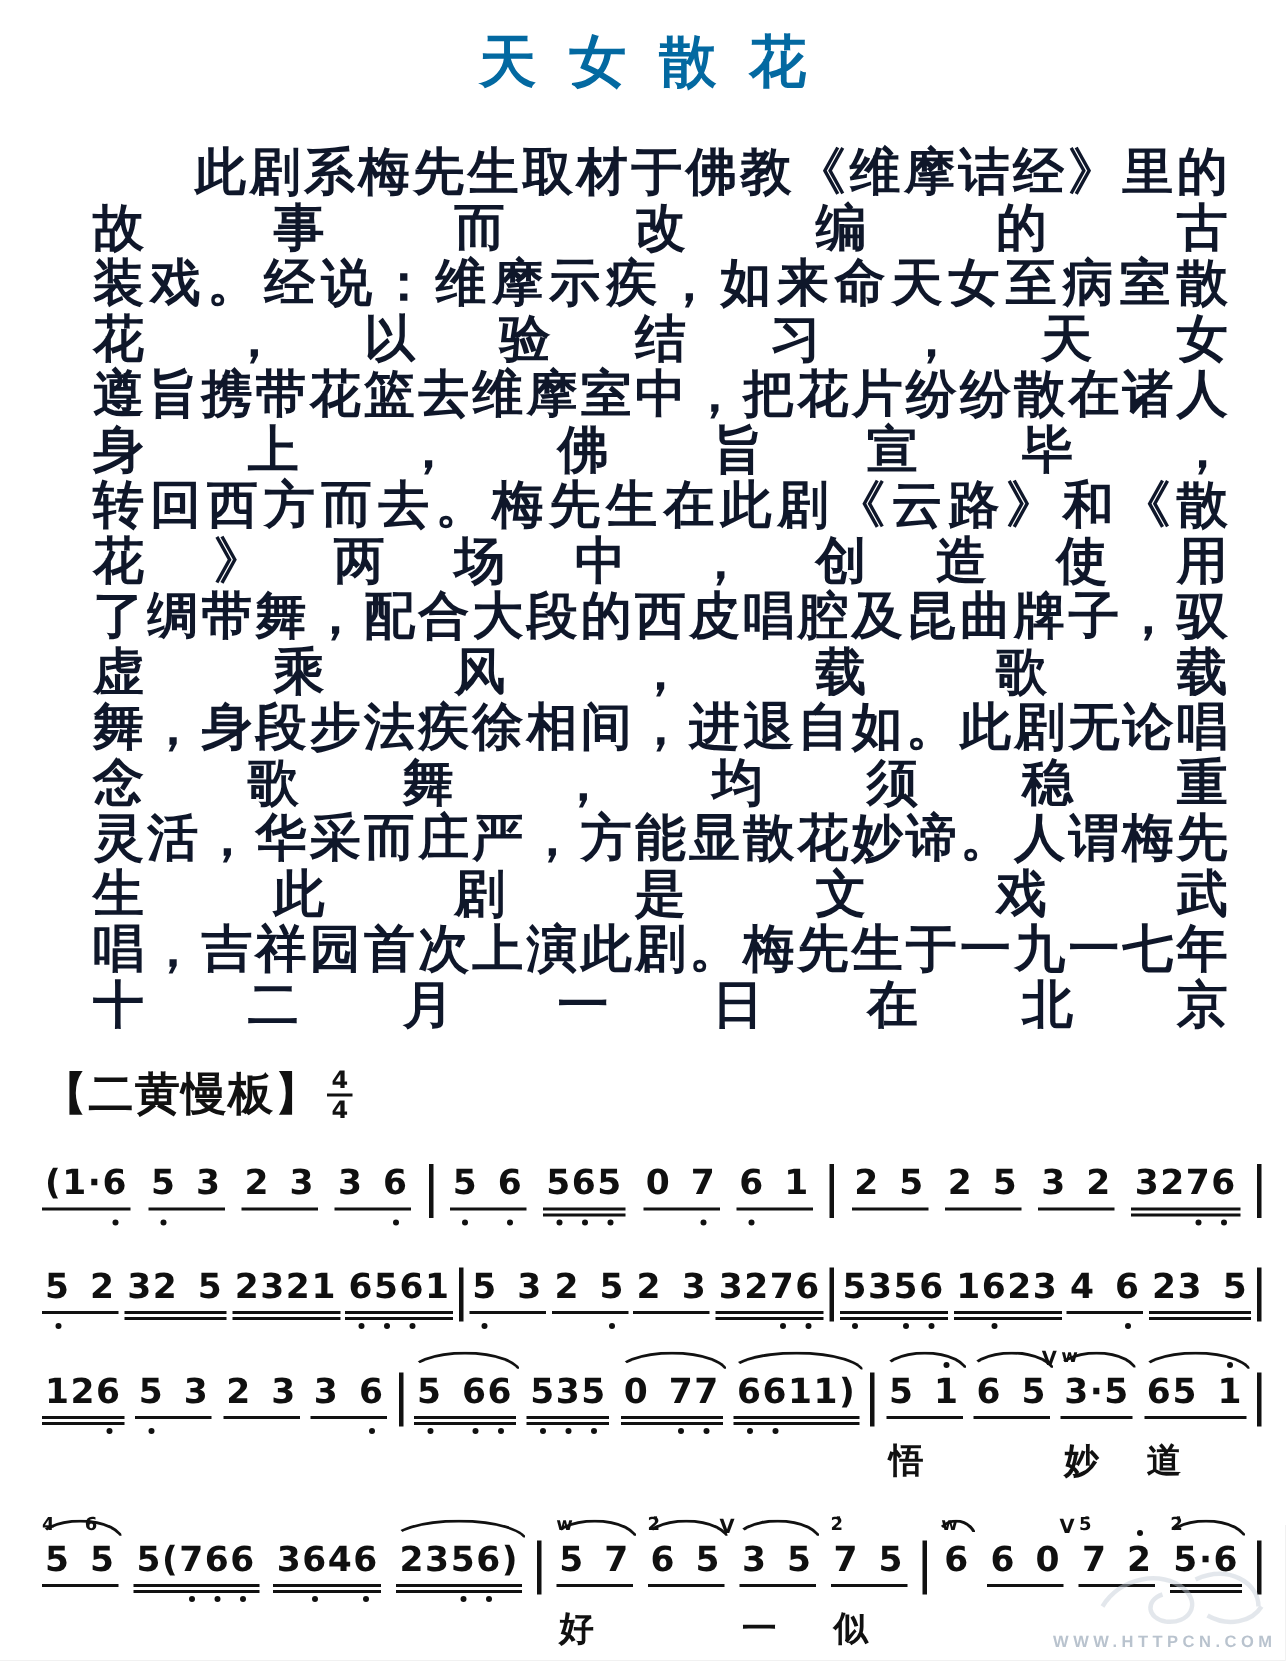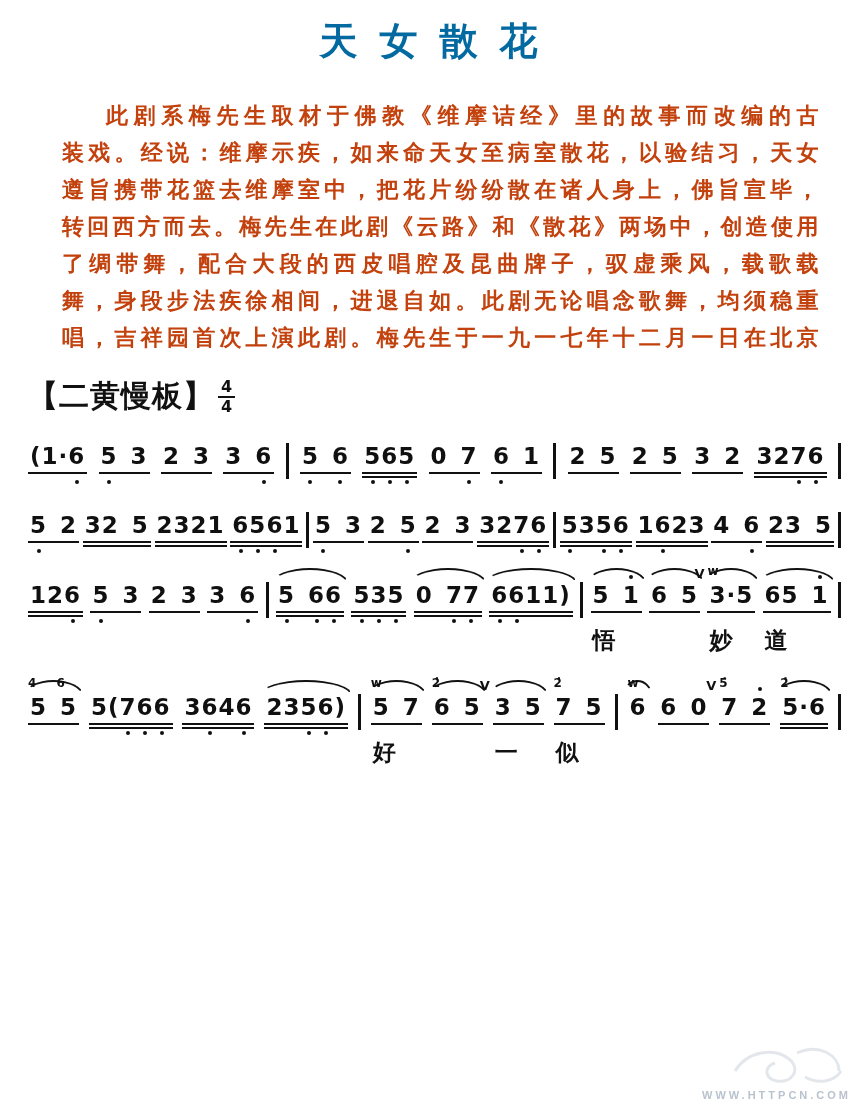--- a/index.html
+++ b/index.html
@@ -9,21 +9,21 @@
     font-family:"Liberation Serif", serif;color:#111;
   }
   
   .title{
     margin-top:16px;text-align:center;font-size:38px;font-weight:bold;
     letter-spacing:22px;text-indent:22px;color:#0369a1;
   }
   
   .intro{margin:30px 38px 0 62px;}
   .intro .iline{
-    font-size:22px;font-weight:bold;line-height:37px;color:#c2410c;
+    font-size:34px;font-weight:bold;line-height:37px;color:#0f172a;
     text-align:justify;text-align-last:justify;letter-spacing:0.5px;
     font-family:"Liberation Serif", serif;
   }
   .intro .iline.first{text-indent:2em;}
   .intro .iline.last{text-align-last:left;}
   
   .cue{margin-top:100px;text-align:center;font-size:25px;font-weight:bold;letter-spacing:2px;}
   
   .tune-row{margin:20px 0 0 28px;display:flex;align-items:center;gap:4px;}
   .tune-label{font-size:30px;font-weight:bold;font-family:"Liberation Sans", sans-serif;letter-spacing:1px;}
@@ -75,20 +75,21 @@
 
   <div class="title">天女散花</div>
 
   <div class="intro">
     <div class="iline first">此剧系梅先生取材于佛教《维摩诘经》里的故事而改编的古</div>
     <div class="iline">装戏。经说：维摩示疾，如来命天女至病室散花，以验结习，天女</div>
     <div class="iline">遵旨携带花篮去维摩室中，把花片纷纷散在诸人身上，佛旨宣毕，</div>
     <div class="iline">转回西方而去。梅先生在此剧《云路》和《散花》两场中，创造使用</div>
     <div class="iline">了绸带舞，配合大段的西皮唱腔及昆曲牌子，驭虚乘风，载歌载</div>
     <div class="iline">舞，身段步法疾徐相间，进退自如。此剧无论唱念歌舞，均须稳重</div>
+    <div class="iline">灵活，华采而庄严，方能显散花妙谛。人谓梅先生此剧是文戏武</div>
     <div class="iline">唱，吉祥园首次上演此剧。梅先生于一九一七年十二月一日在北京</div>
   </div>
 
 
   <div class="tune-row">
     <span class="tune-label">【二黄慢板】</span>
     <span class="frac">
       <span class="fn">4</span>
       <span class="fd">4</span>
     </span>

